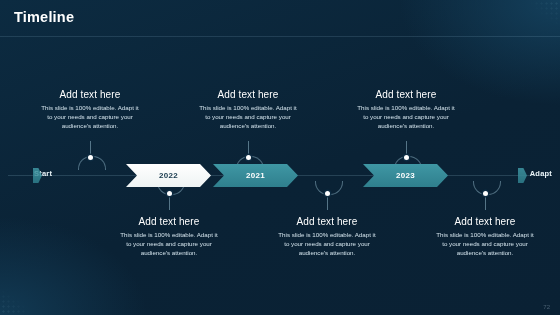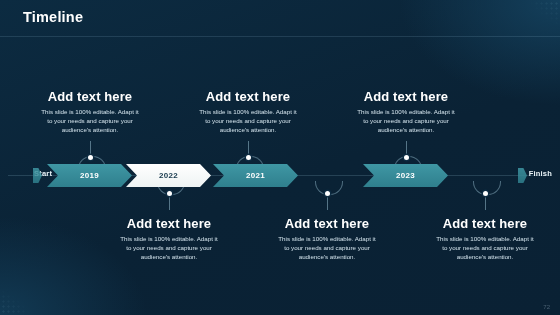--- a/index.html
+++ b/index.html
@@ -52,21 +52,20 @@
 
   
   #page-title {
     position: absolute;
     left: 14px;
     top: 9px;
     font-size: 14.5px;
     font-weight: bold;
     color: #ffffff;
     letter-spacing: 0.2px;
-    margin-left: 9px;
   }
   #header-rule {
     position: absolute;
     left: 0;
     top: 36px;
     width: 560px;
     height: 1px;
     background: rgba(150,195,215,0.16);
   }
 
@@ -169,22 +168,22 @@
     background: rgba(160,200,218,0.50);
   }
 
   
   .block {
     position: absolute;
     width: 104px;
     text-align: center;
   }
   .block-title {
-    font-size: 13px;
-    font-weight: bold;
+    font-size: 10px;
+    font-weight: normal;
     color: #ffffff;
     margin-bottom: 2.5px;
     letter-spacing: 0.1px;
   }
   .block-body {
     font-size: 6.2px;
     line-height: 1.52;
     color: #d3e3ec;
   }
 </style>
@@ -236,28 +235,25 @@
   <div class="arc" style="left:236px; top:156px;"></div>
   <div class="arc" style="left:394px; top:156px;"></div>
   <div class="arc down" style="left:157px; top:181px;"></div>
   <div class="arc down" style="left:315px; top:181px;"></div>
   <div class="arc down" style="left:473px; top:181px;"></div>
 
   <div id="timeline">
     <div class="rail-line"></div>
 
     <div class="edge-label edge-start">Start</div>
-    <div class="edge-label edge-finish">Finish</div>
+    <div class="edge-label edge-finish">Adapt</div>
 
     <div class="rail-cap rail-cap-l"></div>
     <div class="rail-cap rail-cap-r"></div>
 
-    <div class="chev teal" style="left:47px;  width:85px;">
-      <span class="chev-label">2019</span>
-    </div>
     <div class="chev light" style="left:126px; width:85px;">
       <span class="chev-label">2022</span>
     </div>
     <div class="chev teal" style="left:213px; width:85px;">
       <span class="chev-label">2021</span>
     </div>
     <div class="chev teal" style="left:363px; width:85px;">
       <span class="chev-label">2023</span>
     </div>
   </div>

